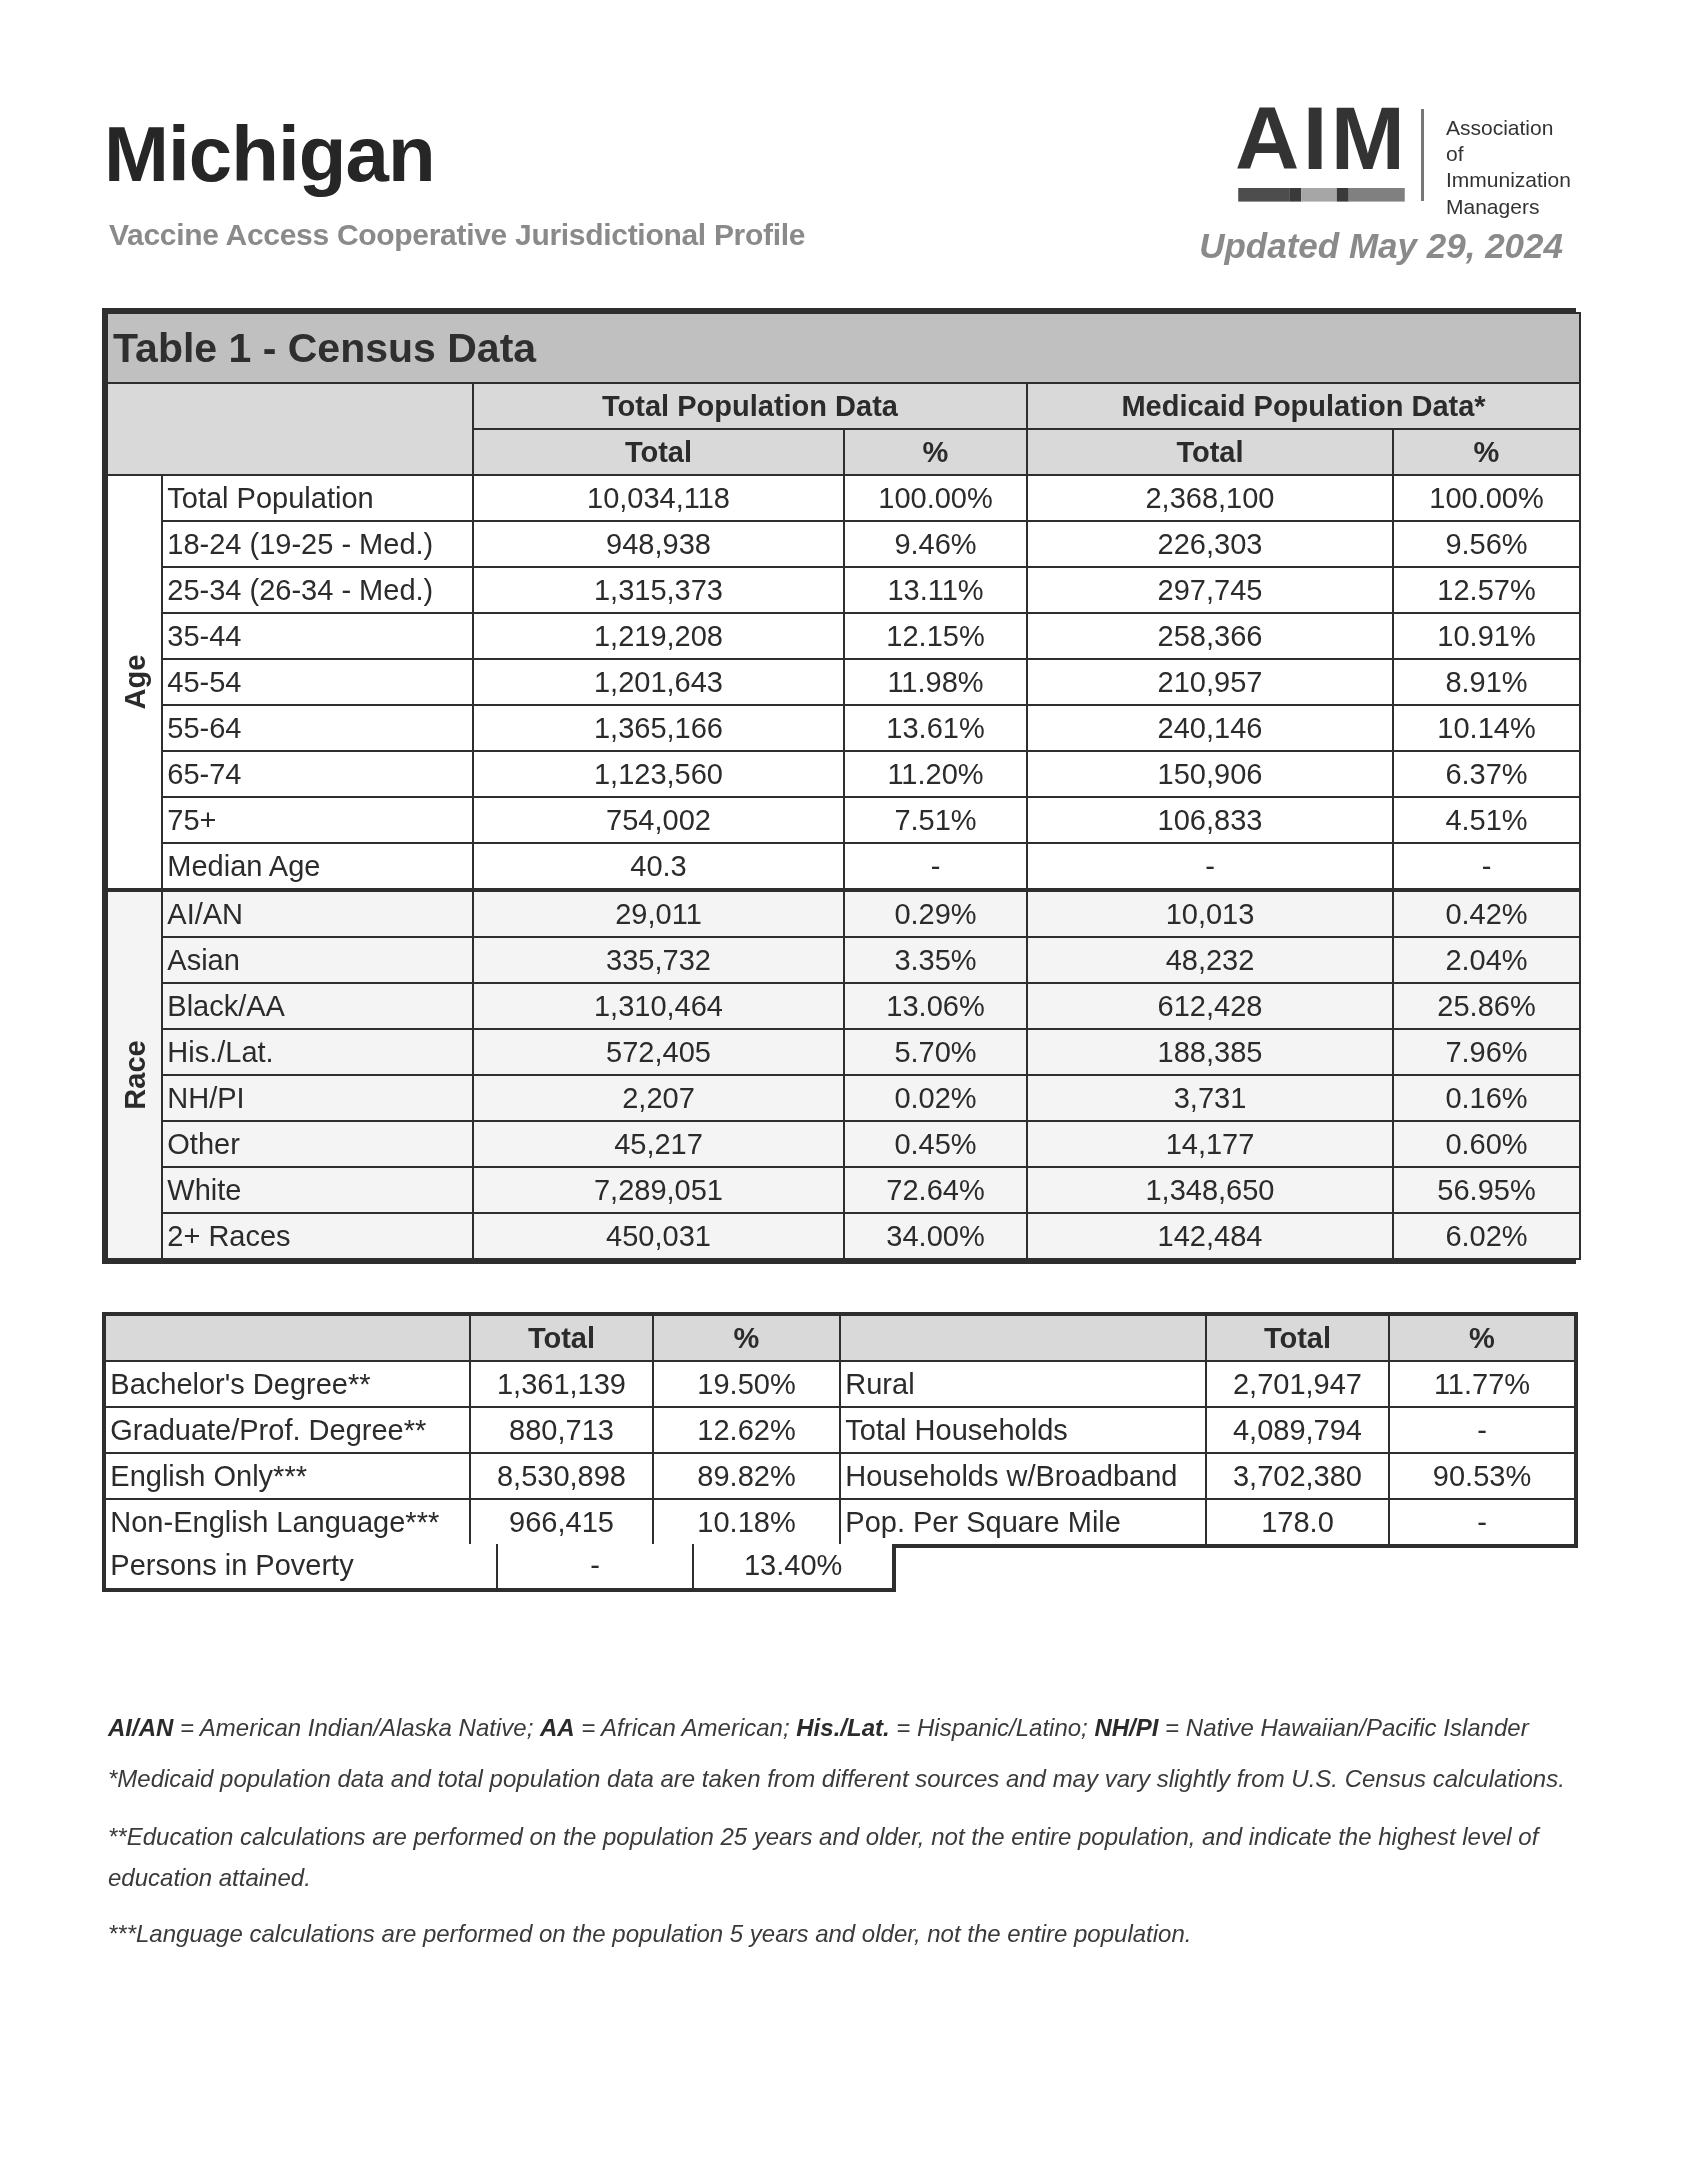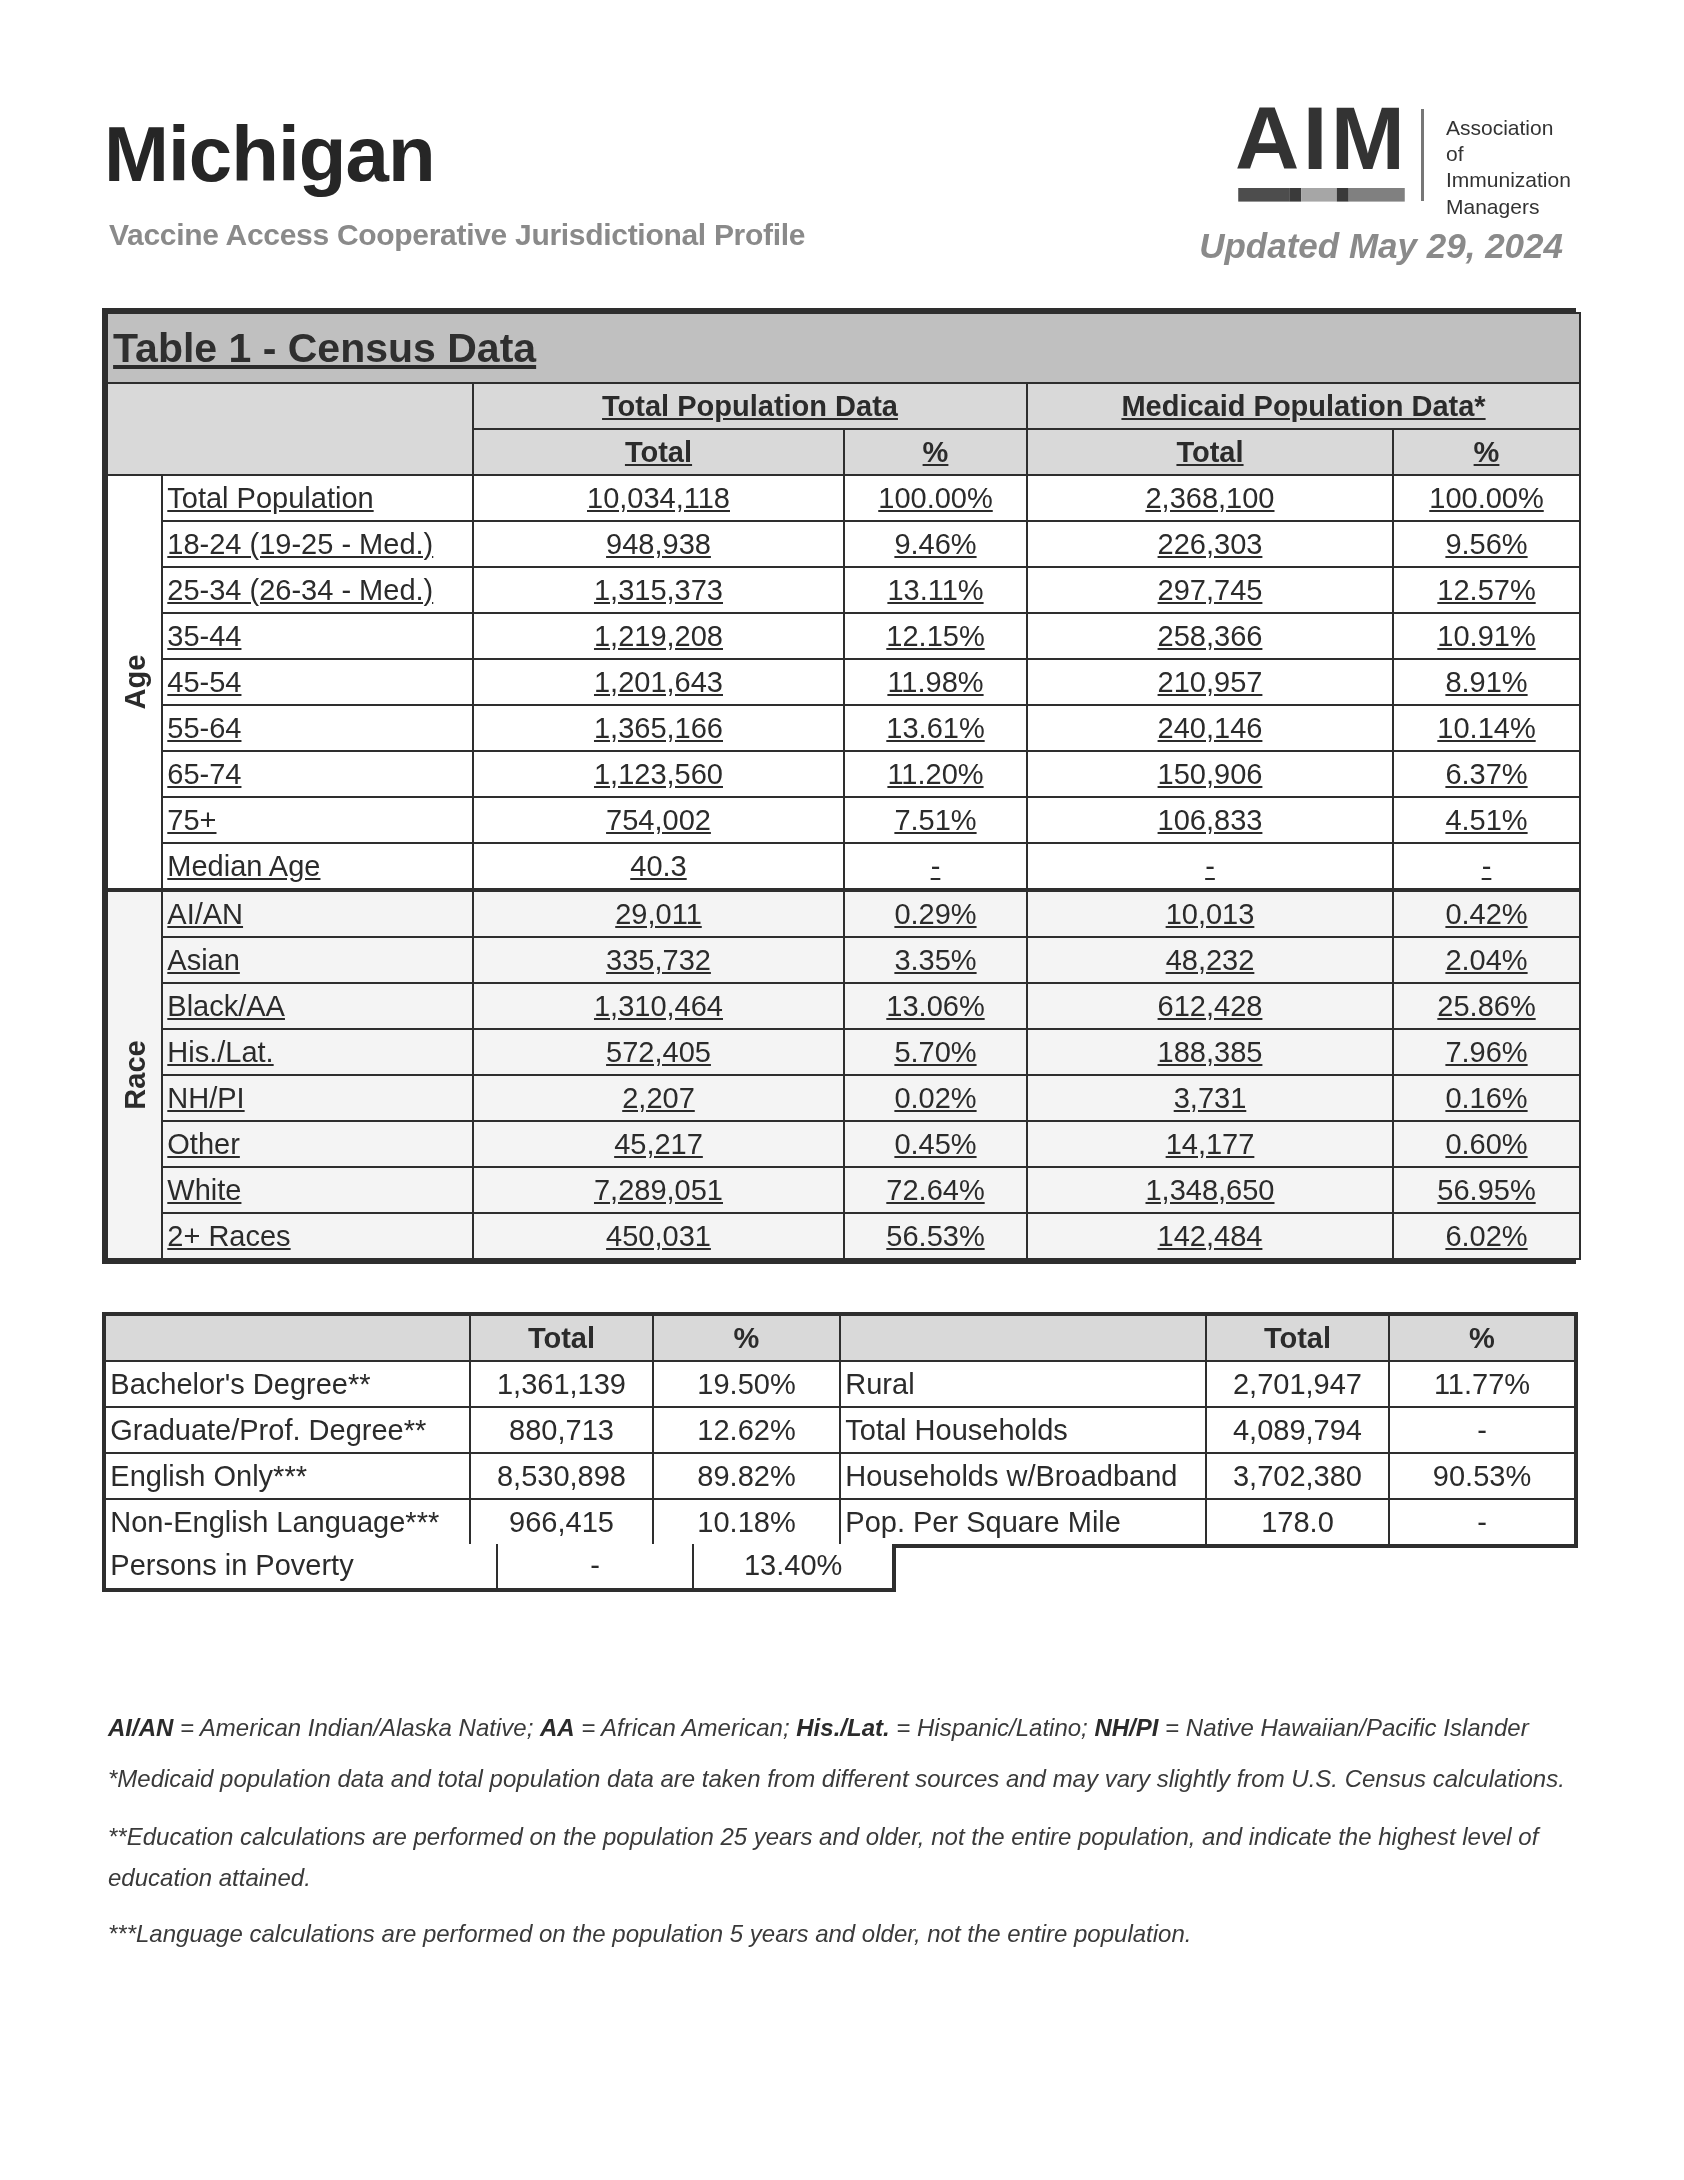--- a/index.html
+++ b/index.html
@@ -16,21 +16,21 @@
 
   #logo { left: 1235px; top: 106px; width: 341px; height: 102px; }
   #logo .aim { position: absolute; left: 0; top: -12px; font-size: 89px; font-weight: bold; color: #333; letter-spacing: 3.4px; line-height: 1; }
   #logo .bar { position: absolute; left: 3.4px; top: 82px; height: 13.6px; }
   #logo .divider { position: absolute; left: 186px; top: 3.4px; width: 2.6px; height: 92px; background: #777; }
   #logo .org { position: absolute; left: 199px; top: 8.5px; font-size: 21px; line-height: 26.4px; color: #333; margin-left: 12px; }
 
   
   #census-table {
     left: 102px; top: 308px; width: 1474px;
-    border: 4.3px solid #2e2e2e; box-sizing: border-box; text-decoration: underline;
+    border: 4.3px solid #2e2e2e; box-sizing: border-box;
   }
   table { border-collapse: collapse; width: 100%; table-layout: fixed; }
   td, th {
     border: 2.6px solid #2e2e2e; padding: 0; height: 44px;
     font-size: 29px; font-weight: normal; text-align: center; color: #2b2b2b;
     white-space: nowrap; overflow: hidden;
   }
   .title-cell { background: #c0c0c0; text-align: left; padding-left: 5.1px; font-size: 41px; font-weight: bold; height: 68px; color: #2f2f2f; }
   .hdr { background: #d9d9d9; font-weight: bold; }
   .lbl { text-align: left; padding-left: 4.3px; }
@@ -219,21 +219,21 @@
     <tr class="race-row">
       <td class="lbl">White</td>
       <td>7,289,051</td>
       <td>72.64%</td>
       <td>1,348,650</td>
       <td>56.95%</td>
     </tr>
     <tr class="race-row">
       <td class="lbl">2+ Races</td>
       <td>450,031</td>
-      <td>56.53%</td>
+      <td>34.00%</td>
       <td>142,484</td>
       <td>6.02%</td>
     </tr>
   </tbody>
     </table>
 </div>
 
 <div id="other-metrics" class="abs">
   <table style="border:4.3px solid #2e2e2e;">
     <colgroup>

